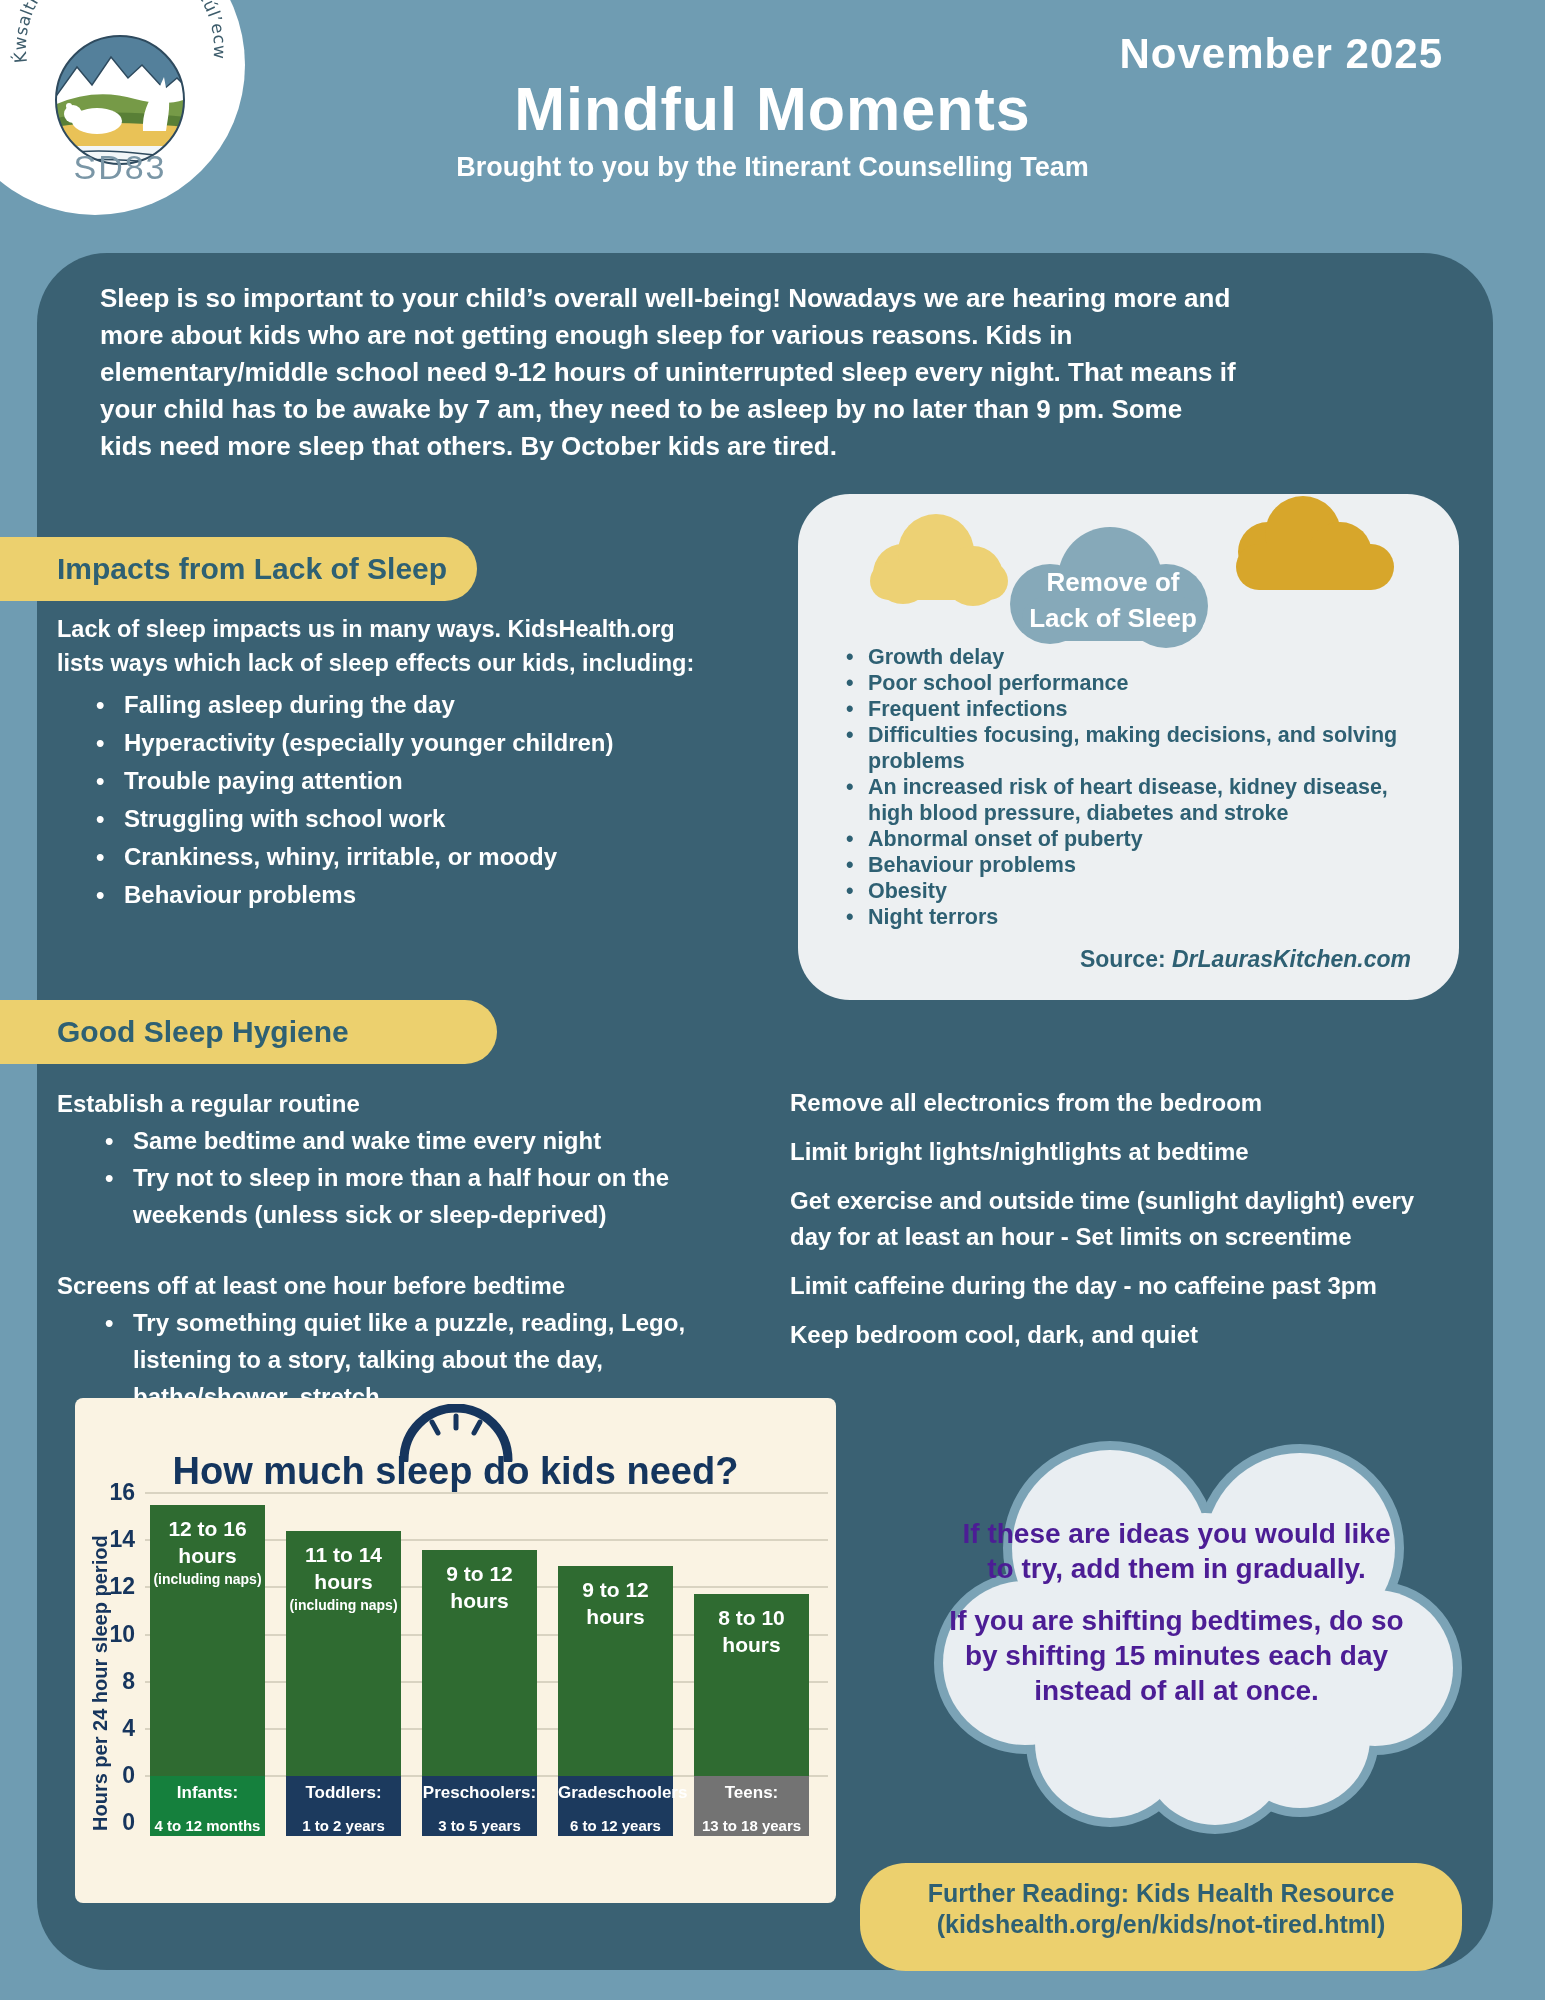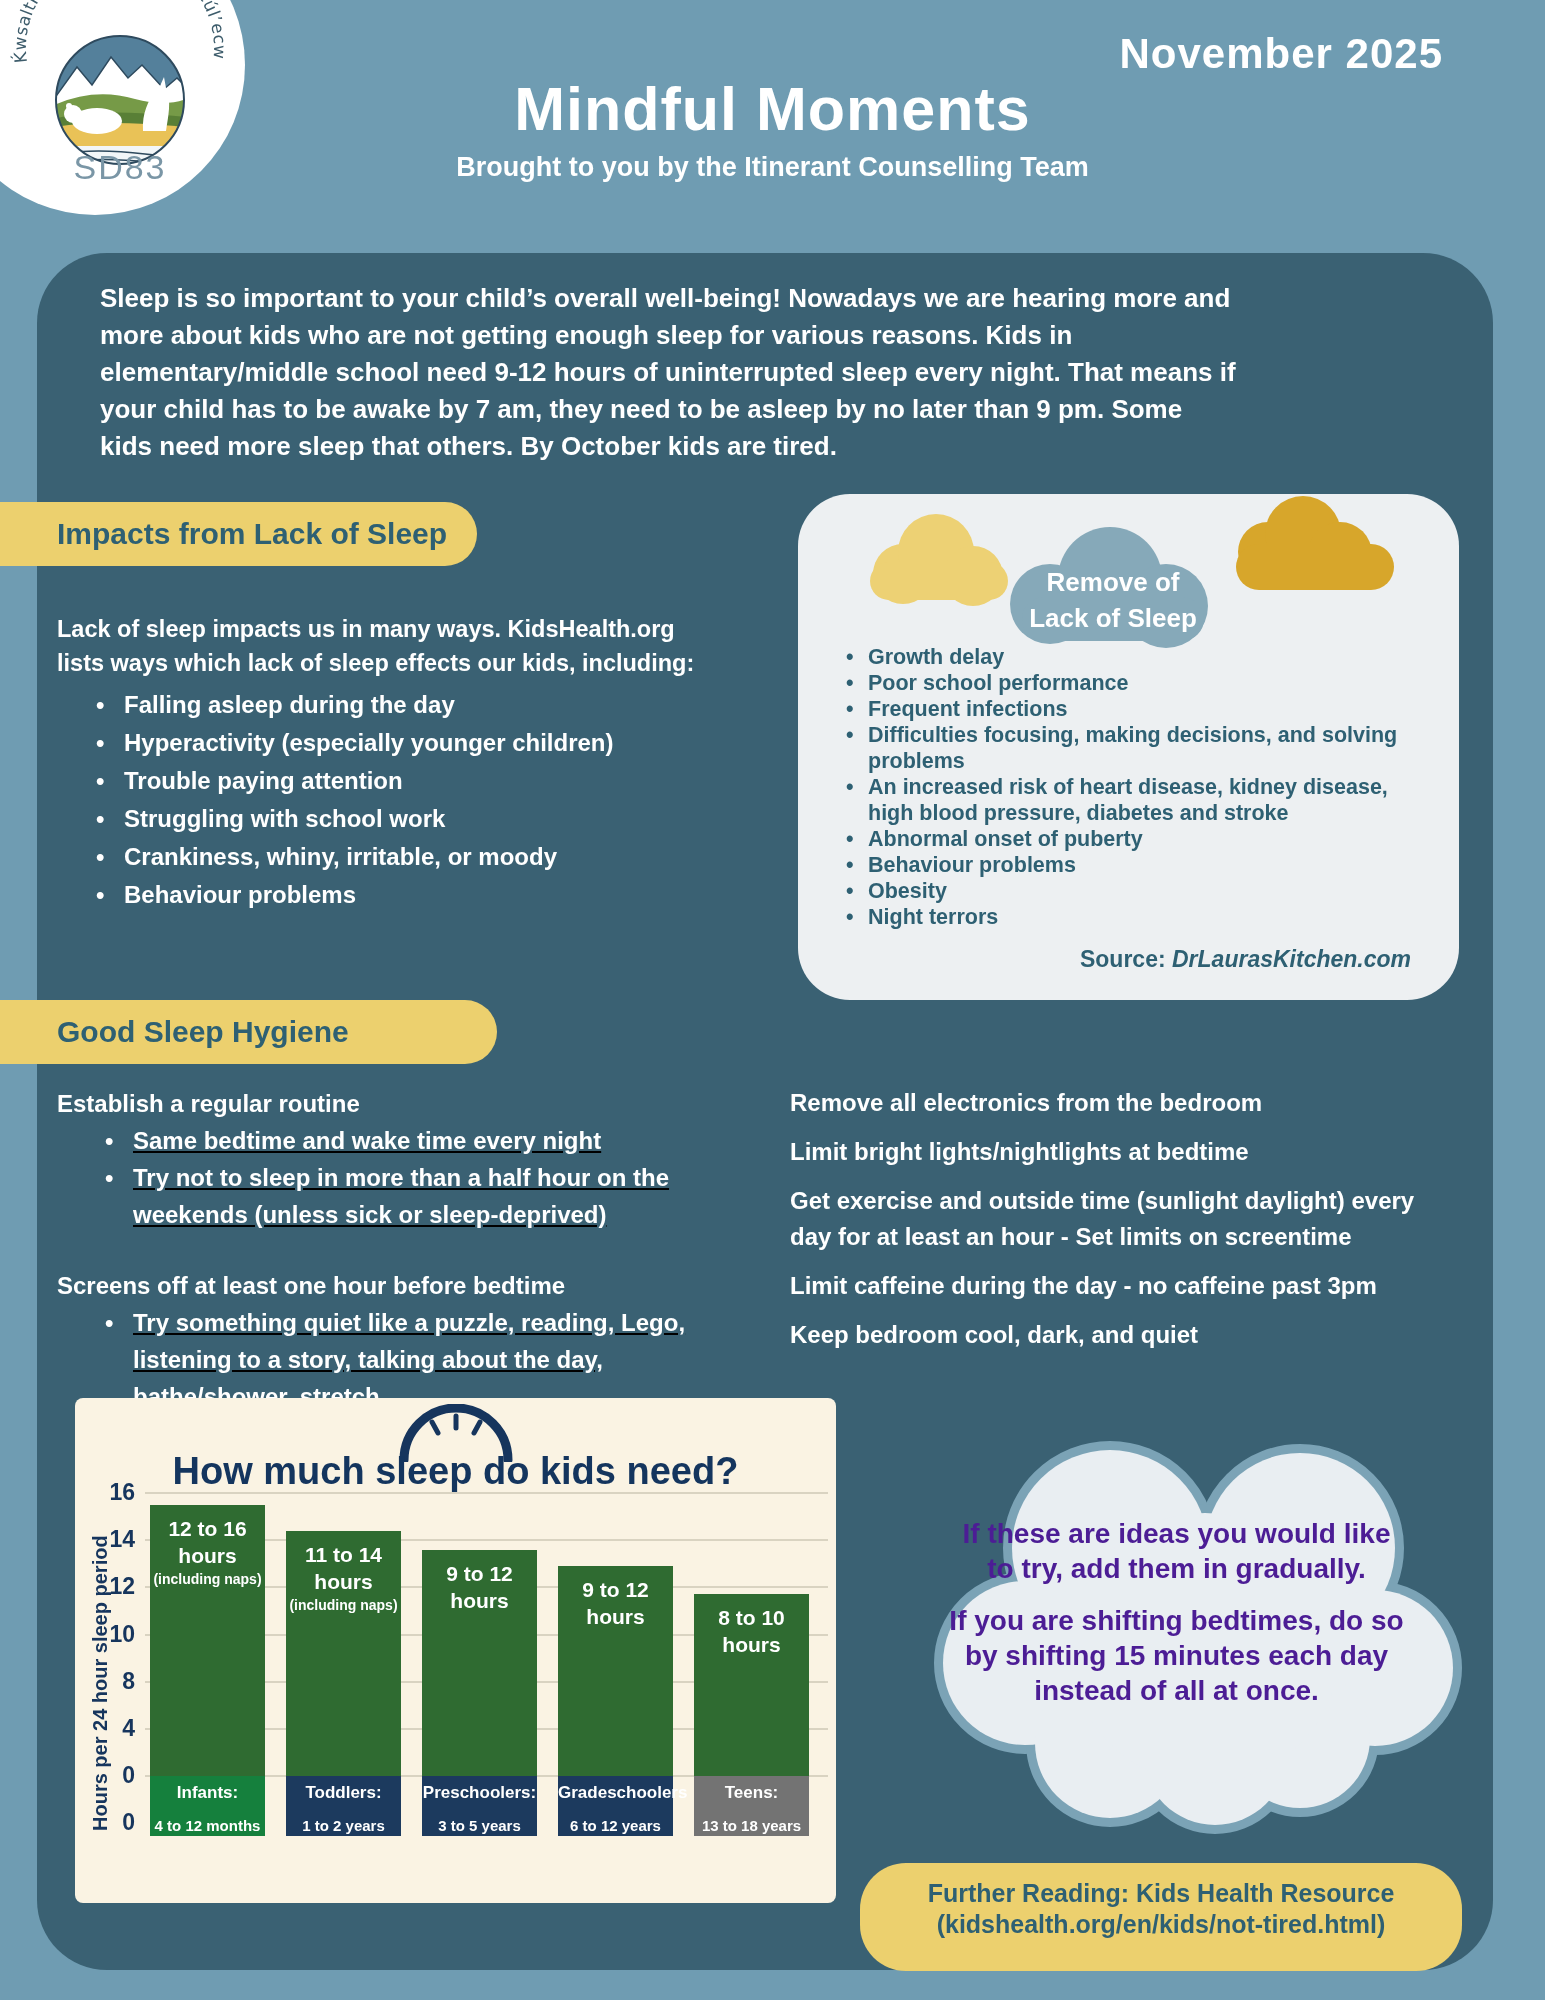--- a/index.html
+++ b/index.html
@@ -10,21 +10,21 @@
   
   .logo { position:absolute; left:-55px; top:-85px; width:300px; height:300px; }
   .date { position:absolute; top:30px; right:102px; font-size:42px; font-weight:bold; color:#fff; letter-spacing:1px; }
   .main-title { position:absolute; top:74px; left:0; width:1545px; text-align:center; font-size:61px; font-weight:bold; color:#fff; letter-spacing:1px; }
   .subtitle { position:absolute; top:152px; left:0; width:1545px; text-align:center; font-size:27px; font-weight:bold; color:#fff; }
 
   .intro { position:absolute; left:100px; top:280px; width:1140px; font-size:26px; font-weight:bold; color:#fff; line-height:37px; }
 
   .pill { position:absolute; left:0; height:64px; background:#ecd06e; border-radius:0 33px 33px 0; color:#2e6073;
           font-size:30px; font-weight:bold; display:flex; align-items:center; padding-left:57px; }
-  .pill-impacts { top:502px; width:477px; }
+  .pill-impacts { top:537px; width:477px; }
   .pill-hygiene { top:1000px; width:497px; }
 
   .impacts-lead { position:absolute; left:57px; top:612px; width:655px; font-size:23.5px; font-weight:bold; color:#fff; line-height:34px; }
   .w-list { list-style:none; }
   .w-list li { position:relative; padding-left:36px; font-weight:bold; color:#fff; }
   .w-list li::before { content:"•"; position:absolute; left:8px; }
   .impacts-list { position:absolute; left:88px; top:686px; width:660px; font-size:24px; }
   .impacts-list li { line-height:38px; }
 
   
@@ -35,21 +35,21 @@
   .t-list { position:absolute; left:42px; top:150px; width:560px; list-style:none; }
   .t-list li { position:relative; padding-left:28px; font-size:21.5px; font-weight:bold; color:#2e6073; line-height:26px; }
   .t-list li::before { content:"•"; position:absolute; left:6px; }
   .source { position:absolute; right:48px; top:452px; font-size:23px; font-weight:bold; color:#2e6073; }
   .source .src-val { font-style:italic; }
 
   
   .col-left { position:absolute; left:57px; top:1085px; width:700px; }
   .hblock { margin-bottom:34px; }
   .block-head { font-size:24px; font-weight:bold; color:#fff; line-height:37px; }
-  .col-left .w-list { padding-left:40px; font-size:24px;text-decoration:underline; }
+  .col-left .w-list { padding-left:40px; font-size:24px; }
   .col-left .w-list li { line-height:37px; }
   .col-right { position:absolute; left:790px; top:1085px; width:640px; }
   .col-right p { font-size:24px; font-weight:bold; color:#fff; line-height:36px; margin-bottom:13px; }
 
   
   .chart-card { position:absolute; left:75px; top:1398px; width:761px; height:505px; background:#faf3e3; border-radius:8px; }
   .gauge { position:absolute; left:50%; transform:translateX(-50%); top:6px; }
   .chart-title { position:absolute; top:52px; left:0; width:100%; text-align:center; font-size:38px; font-weight:bold; color:#14355e; }
   .plot { position:absolute; left:70px; top:95px; width:683px; height:283px; }
   .grid-line { position:absolute; left:0; right:0; height:2px; background:#d9d3c1; }

